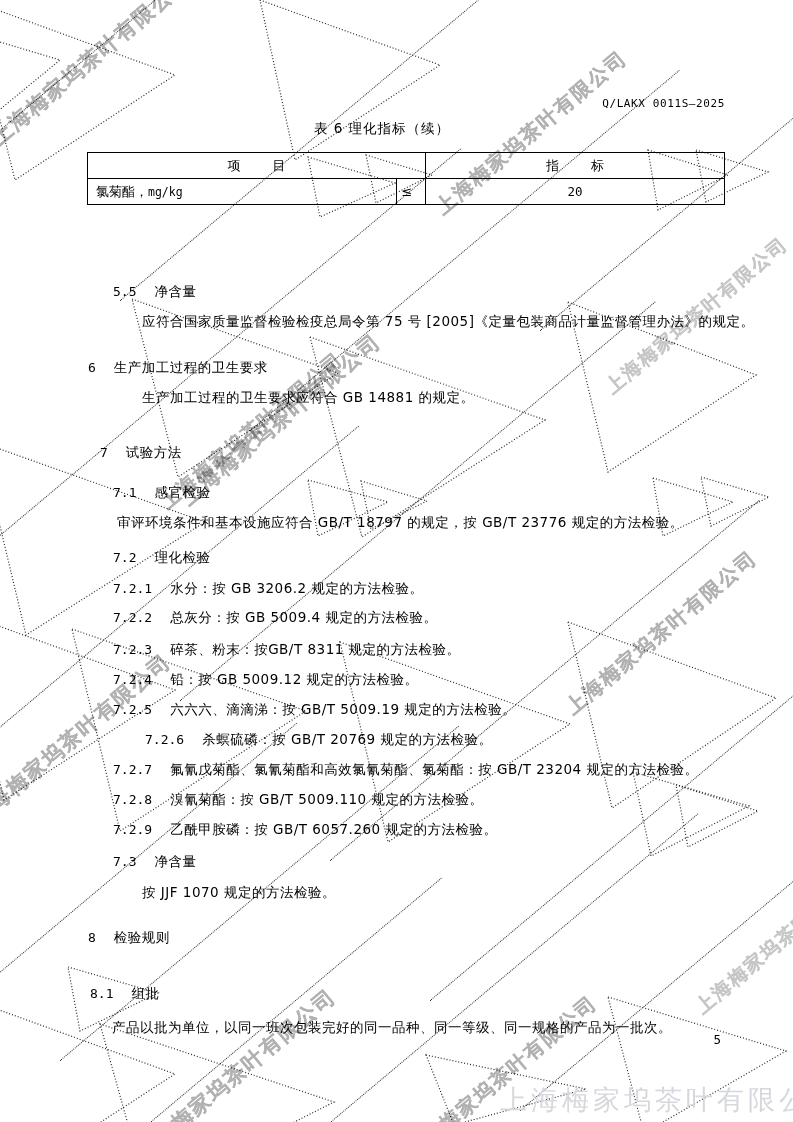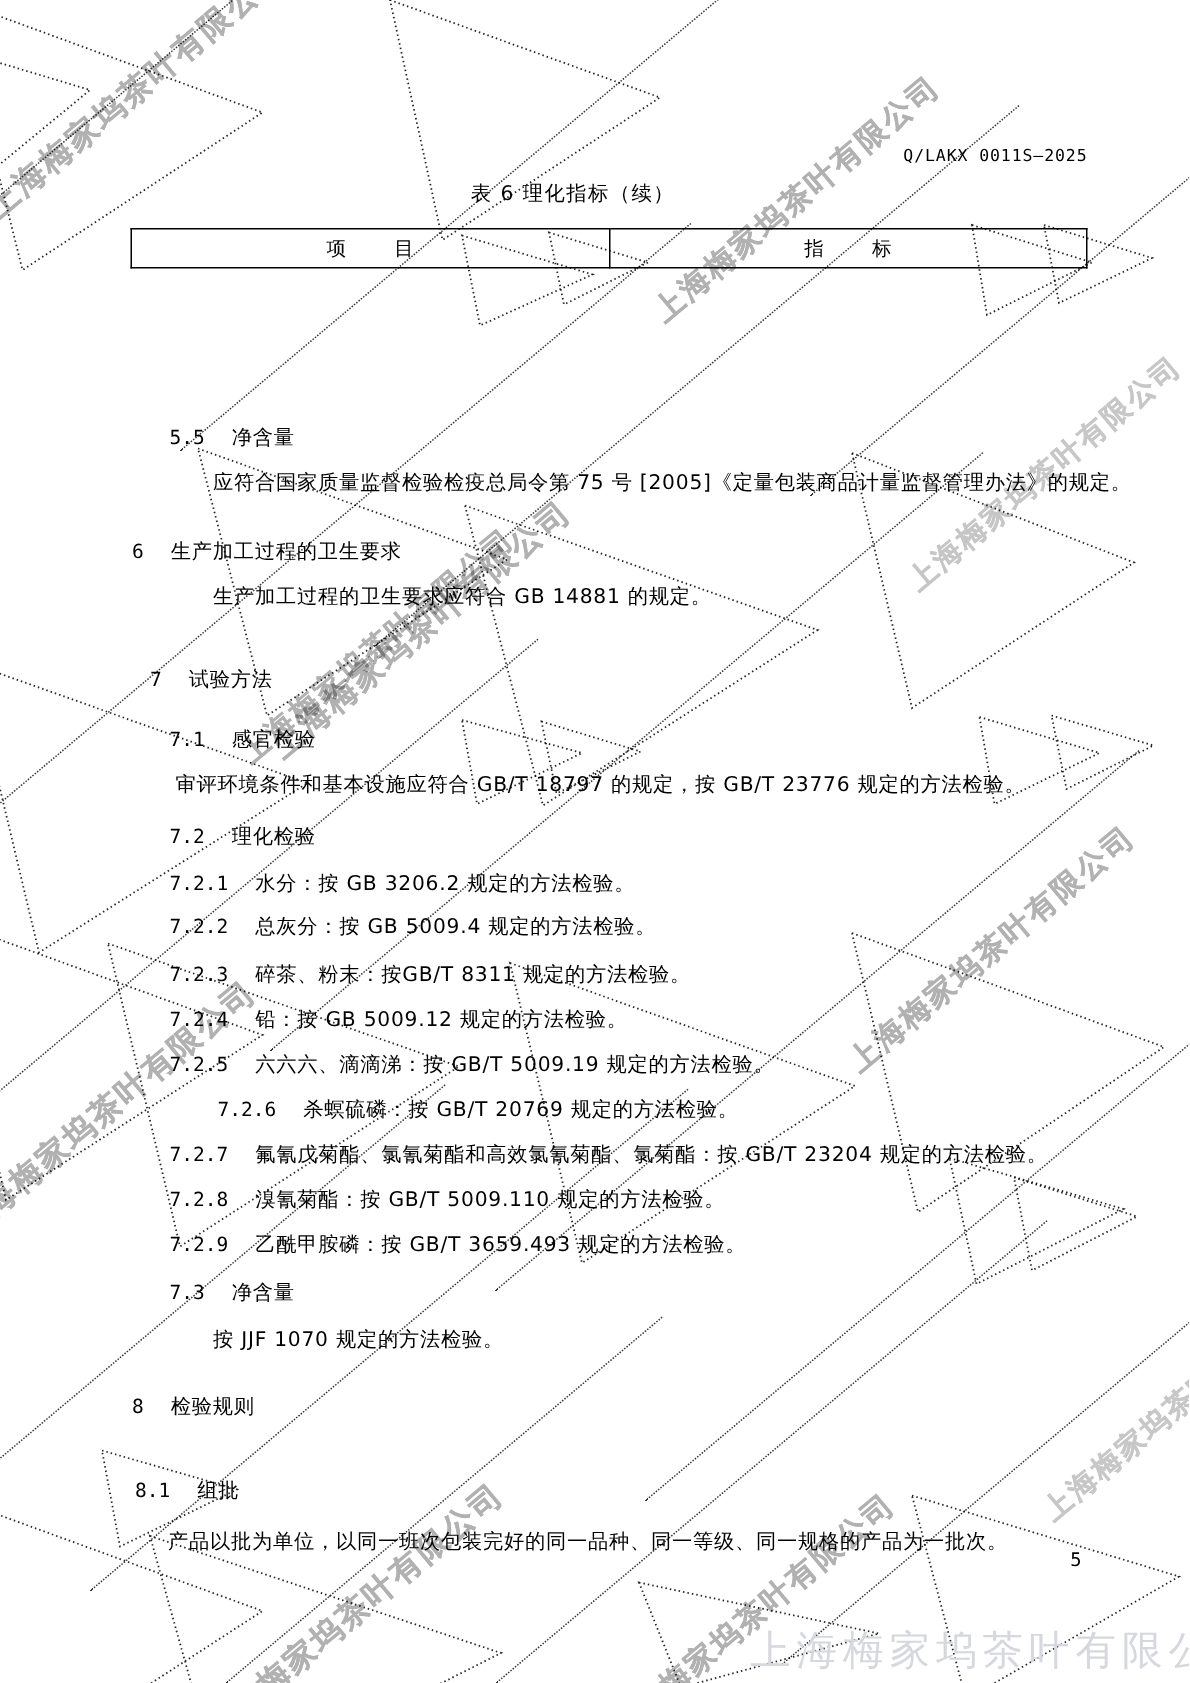--- a/index.html
+++ b/index.html
@@ -354,20 +354,25 @@
     <div class="doc-header">Q/LAKX 0011S—2025</div>
 
     <div class="table-caption">表 6  理化指标（续）</div>
 
     <table class="spec">
       <tbody>
         <tr>
           <td class="hdr-item" colspan="2">项    目</td>
           <td class="hdr-idx">指    标</td>
         </tr>
+        <tr>
+          <td class="c-item"><span>氯菊酯，</span><span class="unit">mg/kg</span></td>
+          <td class="c-op">≤</td>
+          <td class="c-idx mono">20</td>
+        </tr>
       </tbody>
     </table>
 
     <div class="blk heading" style="left:113px; top:283px;">
       <span class="num">5.5</span><span class="gapsp-lg"></span><span>净含量</span>
     </div>
     <div class="blk para" style="left:142px; top:313px;">应符合国家质量监督检验检疫总局令第 75 号 [2005]《定量包装商品计量监督管理办法》的规定。</div>
 
     <div class="blk heading" style="left:88px; top:359px;">
       <span class="num">6</span><span class="gapsp-lg"></span><span>生产加工过程的卫生要求</span>
@@ -405,21 +410,21 @@
     <div class="blk para" style="left:113px; top:731px;margin-left:32px;">
       <span class="num mono">7.2.6</span><span class="gapsp-lg"></span><span>杀螟硫磷：按 GB/T 20769 规定的方法检验。</span>
     </div>
     <div class="blk para" style="left:113px; top:761px;">
       <span class="num mono">7.2.7</span><span class="gapsp-lg"></span><span>氟氰戊菊酯、氯氰菊酯和高效氯氰菊酯、氯菊酯：按 GB/T 23204 规定的方法检验。</span>
     </div>
     <div class="blk para" style="left:113px; top:791px;">
       <span class="num mono">7.2.8</span><span class="gapsp-lg"></span><span>溴氰菊酯：按 GB/T 5009.110 规定的方法检验。</span>
     </div>
     <div class="blk para" style="left:113px; top:821px;">
-      <span class="num mono">7.2.9</span><span class="gapsp-lg"></span><span>乙酰甲胺磷：按 GB/T 3659.493 规定的方法检验。</span>
+      <span class="num mono">7.2.9</span><span class="gapsp-lg"></span><span>乙酰甲胺磷：按 GB/T 6057.260 规定的方法检验。</span>
     </div>
 
     <div class="blk heading" style="left:113px; top:853px;">
       <span class="num">7.3</span><span class="gapsp-lg"></span><span>净含量</span>
     </div>
     <div class="blk para" style="left:142px; top:884px;">按 JJF 1070 规定的方法检验。</div>
 
     <div class="blk heading" style="left:88px; top:929px;">
       <span class="num">8</span><span class="gapsp-lg"></span><span>检验规则</span>
     </div>

